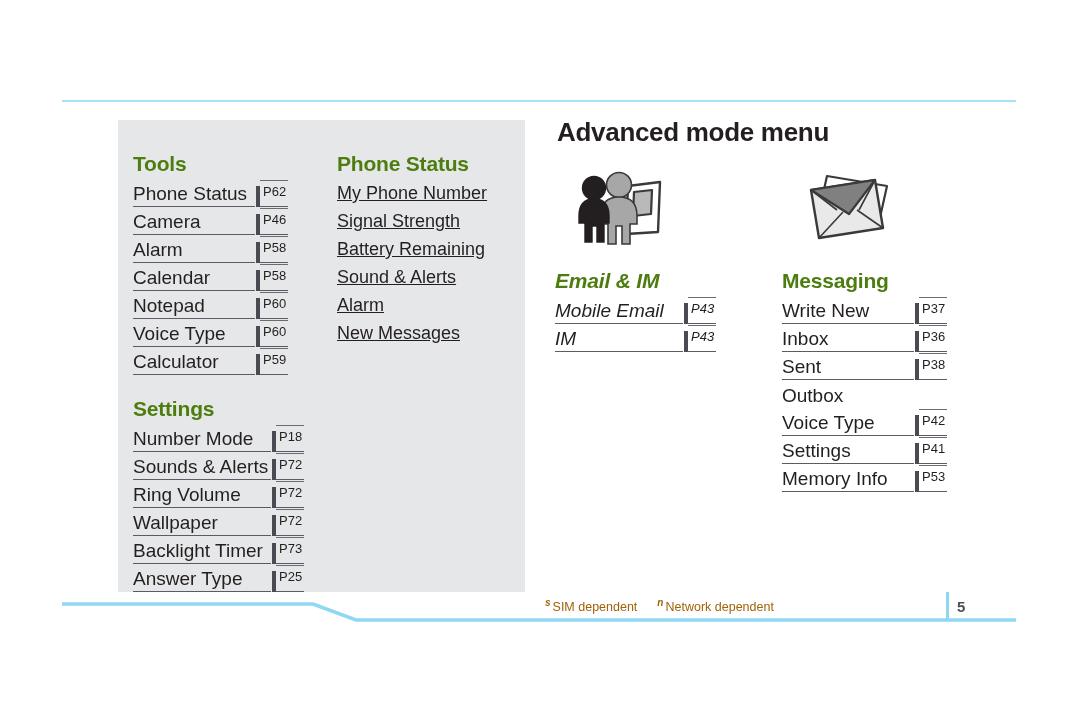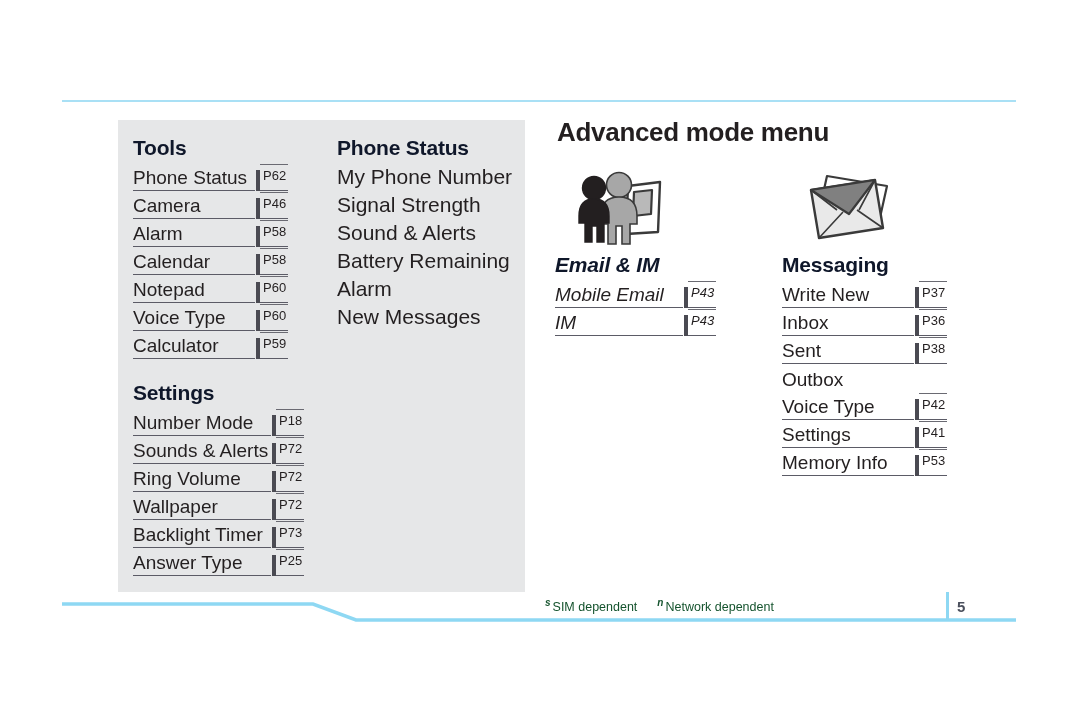--- a/index.html
+++ b/index.html
@@ -41,22 +41,22 @@
     left: 118px; top: 120px;
     width: 407px; height: 472px;
     background: #e6e7e8;
   }
 
   
   .sec-title {
     font-weight: bold;
     font-size: 21px;
     letter-spacing: -0.2px;
-    color: #0f172a;
-    margin: 0 0 3px 0;
+    color: #4d7c0f;
+    margin: 16px 0 3px 0;
     white-space: nowrap;
   }
 
   .menu-list {
     list-style: none;
     margin: 0;
     padding: 0;
   }
   .menu-row {
     display: flex;
@@ -90,25 +90,26 @@
     padding: 0 2px 3px 3px;
     box-sizing: border-box;
     border-top: 1.5px solid #6a6a72;
     border-bottom: 1.5px solid #5b5b66;
     flex: 0 0 auto;
   }
 
   
   .plain-list { list-style: none; margin: 0; padding: 0; }
   .plain-row {
-    font-size: 21px;
+    font-size: 18px;
     line-height: 28px;
     height: 28px;
     color: #231f20;
     white-space: nowrap;
+    text-decoration: underline;
   }
 
   
   #tools-block {
     position: absolute;
     left: 133px; top: 136px;
     width: 185px;
   }
   #phonestatus-block {
     position: absolute;
@@ -148,21 +149,21 @@
     position: absolute;
   }
   #icon-people { left: 572px; top: 166px; width: 96px; height: 80px; }
   #icon-mail   { left: 797px; top: 172px; width: 96px; height: 72px; }
 
   
   .footnotes {
     position: absolute;
     left: 545px; top: 597px;
     font-size: 12.5px;
-    color: #14532d;
+    color: #a16207;
     white-space: nowrap;
   }
   .footnotes .fn {
     margin-right: 20px;
   }
   .footnotes sup {
     font-size: 10px;
     font-weight: bold;
     font-style: italic;
     margin-right: 2px;
@@ -233,22 +234,22 @@
         <span class="m-page">P59</span>
       </li>
     </ul>
   </div>
 
   <div id="phonestatus-block">
     <div class="sec-title">Phone Status</div>
     <ul class="plain-list">
       <li class="plain-row">My Phone Number</li>
       <li class="plain-row">Signal Strength</li>
+      <li class="plain-row">Battery Remaining</li>
       <li class="plain-row">Sound &amp; Alerts</li>
-      <li class="plain-row">Battery Remaining</li>
       <li class="plain-row">Alarm</li>
       <li class="plain-row">New Messages</li>
     </ul>
   </div>
 
   <div id="settings-block">
     <div class="sec-title">Settings</div>
     <ul class="menu-list">
       <li class="menu-row">
         <span class="m-label" style="width:138px">Number Mode</span>

